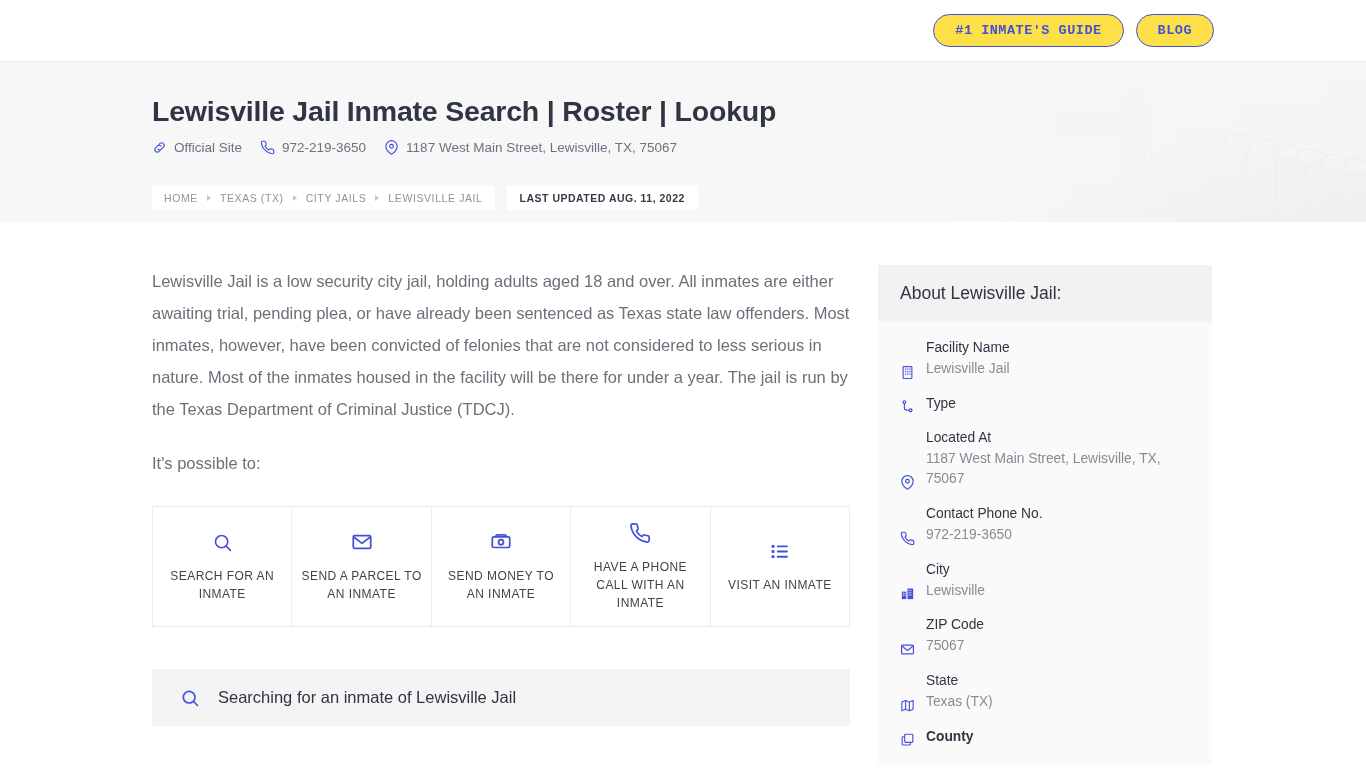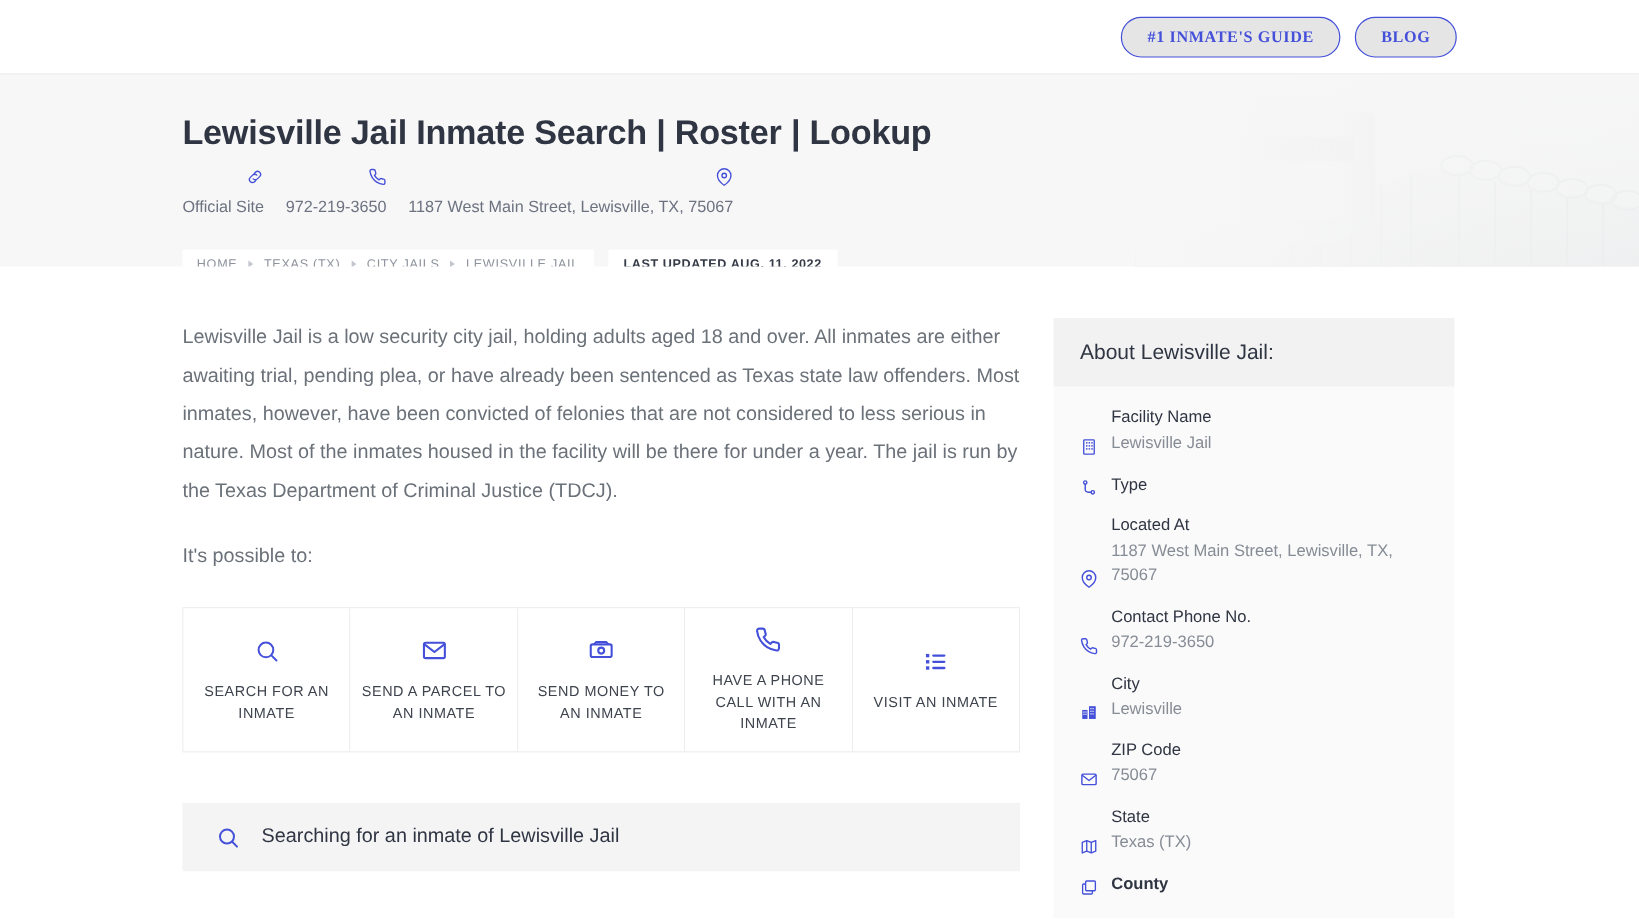--- a/index.html
+++ b/index.html
@@ -39,24 +39,24 @@
     gap: 12px;
   }
   .pill {
     border: 1.6px solid #4450d9;
     color: #4450d9;
     border-radius: 30px;
     font-size: 13.5px;
     font-weight: bold;
     letter-spacing: 0.5px;
     padding: 8px 21px;
-    background: #e5e5e5;
+    background: #fde047;
     cursor: pointer;
     white-space: nowrap;
-    font-family: Liberation Serif, serif;
+    font-family: Liberation Mono, monospace;
   }
 
   
   .hero {
     position: relative;
     height: 161px;
     background: #f7f7f7;
     border-top: 1px solid #ececec;
     overflow: hidden;
   }
@@ -85,21 +85,21 @@
     line-height: 1.2;
   }
   .hero-meta {
     display: flex;
     align-items: center;
     gap: 10px;
     margin-top: 12px;
     font-size: 13.5px;
     color: #6c7280;
   }
-  .hero-meta .mi { display: flex; align-items: flex-end; gap: 7px; margin-right: 8px; flex-direction: column; }
+  .hero-meta .mi { display: flex; align-items: flex-start; gap: 7px; margin-right: 8px; }
 
   .crumbs {
     display: flex;
     align-items: flex-end;
     margin-top: 28px;
     gap: 0;
   }
   .crumbs-pill {
     background: #ffffff;
     display: flex;

